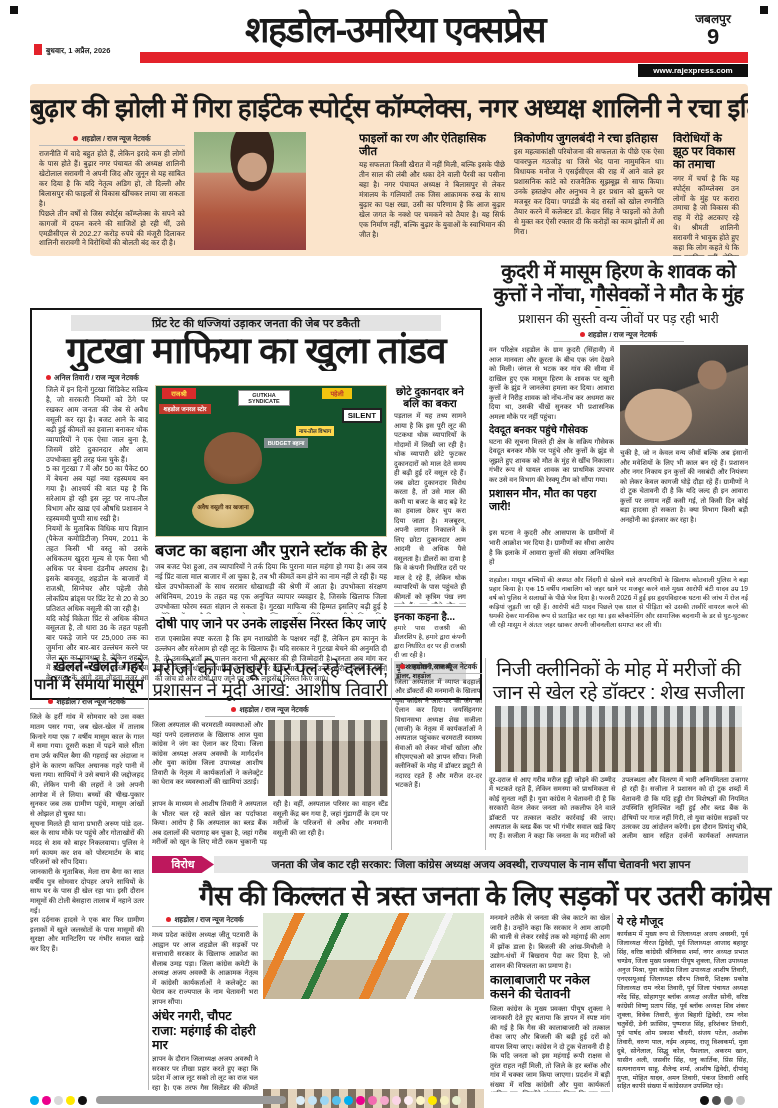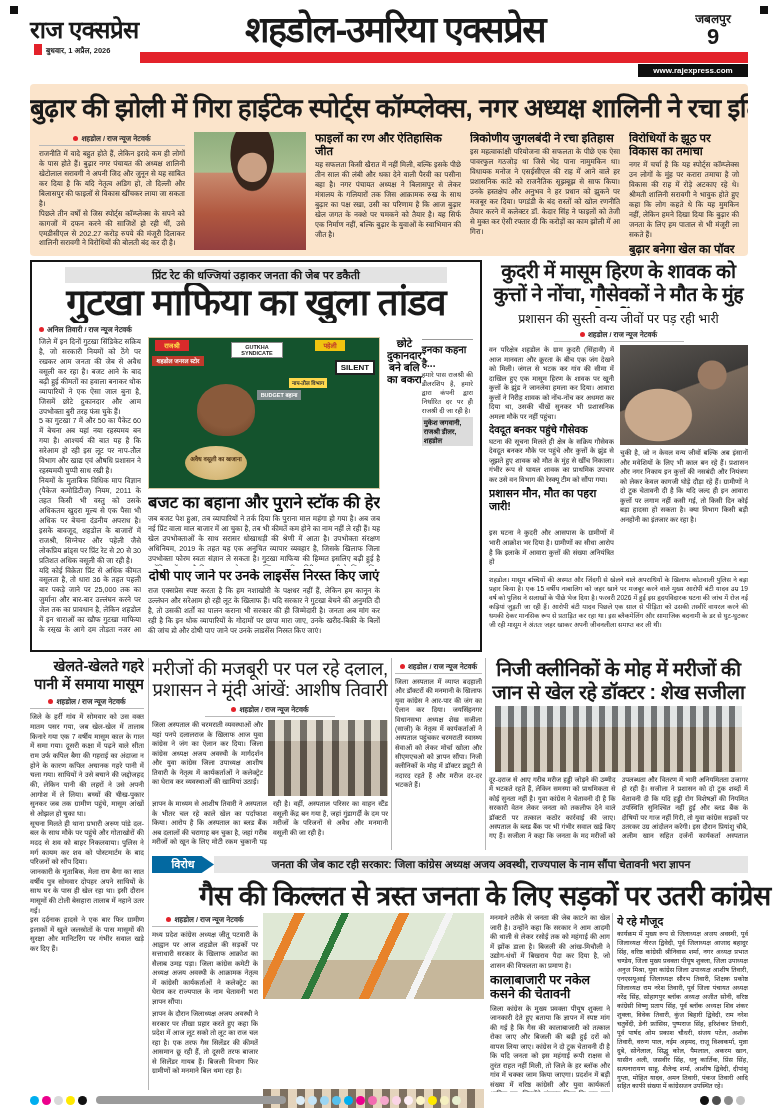--- a/index.html
+++ b/index.html
@@ -27,21 +27,21 @@
   .red-bar { background:#e3222a; }
   .url-bar { background:#0f0f0f; color:#fff; font-size:8px; font-weight:700; text-align:center; line-height:13px; }
 
   
   .lead { background:#fbe4cb; border-radius:4px; }
   .lead-headline { font-size:26px; font-weight:800; text-align:center; white-space:nowrap; letter-spacing:-0.5px; padding-top:5px; }
   .lead-cols { display:flex; gap:9px; padding:7px 9px 0; height:132px; }
   .lead-cols .sub { font-size:11.5px; margin-bottom:2px; }
 
   
-  .gbox { border:2px solid #161616; padding:5px 7px; }
+  .gbox { border:2px solid #161616; padding:5px 14px;margin-top:48px; }
   .kicker { width:88%; margin:0 auto; background:#e3e3e3; height:16px; line-height:16px;
             font-size:11px; font-weight:800; text-align:center; white-space:nowrap; overflow:hidden; }
   .g-headline { font-size:37px; font-weight:900; text-align:center; letter-spacing:-1px; white-space:nowrap; line-height:1.08; }
   .g-body { display:flex; gap:7px; height:296px; }
   .cartoon { position:relative; height:152px; background:#14532d; border:1px solid #d9c9a4; }
   .chip { position:absolute; font-weight:700; text-align:center; overflow:hidden; }
   .sub-mid1 { font-size:16.5px; text-align:center; margin:4px 0 2px; white-space:nowrap; }
   .sub-mid2 { font-size:13px; text-align:center; margin:3px 0 2px; white-space:nowrap; }
   .q-title { font-size:10px; font-weight:800; }
   .q-attr { font-size:6.8px; font-weight:700; background:#dcdcdc; padding:1px 2px; margin-top:2px; }
@@ -53,25 +53,25 @@
   .d-sub2 { font-size:11px; margin:3px 0 16px; }
   .arrest { border-top:1px solid #777; margin-top:4px; padding-top:3px; }
   .arrest-h { font-size:13px; font-weight:800; margin-bottom:2px; }
   .arrest .body { font-size:6.6px; }
 
   
   .mb-h1 { font-size:14.5px; font-weight:800; text-align:right; line-height:1.22; }
   .mb-h2 { font-size:18.5px; font-weight:400; text-align:center; line-height:1.15; letter-spacing:-0.3px; }
   .mb-h3 { font-size:12px; font-weight:800; text-align:center; background:#e9e9e7; padding:3px 2px;
            clip-path:polygon(10% 0,100% 0,100% 100%,0 100%); line-height:1.2; }
-  .mb-h4 { font-size:19.5px; font-weight:700; text-align:center; line-height:1.18; letter-spacing:-0.3px; }
+  .mb-h4 { font-size:19.5px; font-weight:400; text-align:center; line-height:1.18; letter-spacing:-0.3px; }
   .twocol { column-count:2; column-gap:6px; }
 
   
-  .vlabel { width:62px; background:#0369a1; color:#fff; font-weight:800; font-size:11px; text-align:center;
+  .vlabel { width:62px; background:#be185d; color:#fff; font-weight:800; font-size:11px; text-align:center;
             line-height:17px; clip-path:polygon(0 0,80% 0,100% 50%,80% 100%,0 100%); }
   .ktext { flex:1; background:#e5e5e5; font-size:10.5px; font-weight:800; text-align:center; line-height:17px;
            white-space:nowrap; overflow:hidden; }
   .gas-headline { font-size:27px; font-weight:900; text-align:center; letter-spacing:-0.5px; white-space:nowrap;margin-left:36px; }
   .bb-sub { font-size:12.5px; margin:3px 0 2px; }
   .present-h { font-size:11px; font-weight:800; margin-bottom:2px; }
   .marks { display:flex; align-items:center; }
   .pill { height:8px; border-radius:4px; background:#9b9b9b; }
 
   
@@ -98,41 +98,40 @@
   .corner { background:#111; }
 </style>
 </head>
 <body>
 
 <div class="page">
 
   <div class="abs corner" style="left:10px;top:6px;width:8px;height:8px;"></div>
   <div class="abs corner" style="left:760px;top:6px;width:8px;height:8px;"></div>
 
-  <div class="abs brand" style="left:30px;top:12px;">राज एक्सप्रेस</div>
   <div class="abs dateline" style="left:34px;top:44px;">
     <span class="date-sq"></span>
     <span>बुधवार, 1 अप्रैल, 2026</span>
   </div>
   <div class="abs edition clip" style="left:145px;top:4px;width:500px;">शहडोल-उमरिया एक्सप्रेस</div>
   <div class="abs city" style="left:678px;top:10px;width:70px;">जबलपुर</div>
   <div class="abs pagenum" style="left:678px;top:24px;width:70px;">9</div>
   <div class="abs red-bar" style="left:140px;top:52px;width:608px;height:11px;"></div>
   <div class="abs url-bar" style="left:638px;top:64px;width:110px;height:13px;">www.rajexpress.com</div>
 
   <div class="abs lead clip" style="left:30px;top:84px;width:718px;height:172px;">
     <div class="lead-headline clip">बुढ़ार की झोली में गिरा हाईटेक स्पोर्ट्स कॉम्प्लेक्स, नगर अध्यक्ष शालिनी ने रचा इतिहास</div>
     <div class="lead-cols">
       <div class="clip" style="width:146px;">
         <div class="byline"><span class="bdot"></span><span>शहडोल / राज न्यूज नेटवर्क</span></div>
         <div class="body">राजनीति में वादे बहुत होते हैं, लेकिन इरादे कम ही लोगों के पास होते हैं। बुढ़ार नगर पंचायत की अध्यक्ष शालिनी खेटोलाल सरावगी ने अपनी जिद और जुनून से यह साबित कर दिया है कि यदि नेतृत्व अडिग हो, तो दिल्ली और बिलासपुर की फाइलों से विकास खींचकर लाया जा सकता है।
 पिछले तीन वर्षों से जिस स्पोर्ट्स कॉम्प्लेक्स के सपने को कागजों में दफन करने की साजिशें हो रही थीं, उसे एमडीसीएल से 202.27 करोड़ रुपये की मंजूरी दिलाकर शालिनी सरावगी ने विरोधियों की बोलती बंद कर दी है।</div>
       </div>
       <div class="photo ph-woman" style="width:112px;height:118px;flex:0 0 auto;"></div>
-      <div class="clip" style="width:146px;">
+      <div class="clip" style="width:146px;margin-left:44px;">
         <div class="subhead sub">फाइलों का रण और ऐतिहासिक जीत</div>
         <div class="body">यह सफलता किसी खैरात में नहीं मिली, बल्कि इसके पीछे तीन साल की लंबी और थका देने वाली पैरवी का पसीना बहा है। नगर पंचायत अध्यक्ष ने बिलासपुर से लेकर मंत्रालय के गलियारों तक जिस आक्रामक रुख के साथ बुढ़ार का पक्ष रखा, उसी का परिणाम है कि आज बुढ़ार खेल जगत के नक्शे पर चमकने को तैयार है। यह सिर्फ एक निर्माण नहीं, बल्कि बुढ़ार के युवाओं के स्वाभिमान की जीत है।</div>
       </div>
       <div class="clip" style="width:150px;">
         <div class="subhead sub">त्रिकोणीय जुगलबंदी ने रचा इतिहास</div>
         <div class="body">इस महत्वाकांक्षी परियोजना की सफलता के पीछे एक ऐसा पावरफुल गठजोड़ था जिसे भेद पाना नामुमकिन था। विधायक मनोज ने एसईसीएल की राह में आने वाले हर प्रशासनिक कांटे को राजनैतिक सूझबूझ से साफ किया। उनके हस्तक्षेप और अनुभव ने हर प्रधान को झुकने पर मजबूर कर दिया। पगडंडी के बंद रास्तों को खोल रणनीति तैयार करने में कलेक्टर डॉ. केदार सिंह ने फाइलों को तेजी से मुक्त कर ऐसी रफ्तार दी कि करोड़ों का काम झोली में आ गिरा।</div>
       </div>
       <div class="clip" style="flex:1;">
         <div class="subhead sub">विरोधियों के झूठ पर विकास का तमाचा</div>
         <div class="body" style="margin-bottom:3px;">नगर में चर्चा है कि यह स्पोर्ट्स कॉम्प्लेक्स उन लोगों के मुंह पर करारा तमाचा है जो विकास की राह में रोड़े अटकाए रहे थे। श्रीमती शालिनी सरावगी ने भावुक होते हुए कहा कि लोग कहते थे कि यह मुमकिन नहीं, लेकिन हमने दिखा दिया कि बुढ़ार की जनता के लिए हम पाताल से भी मंजूरी ला सकते हैं।</div>
@@ -163,21 +162,21 @@
           <div class="chip" style="right:52px;top:40px;width:38px;background:#ffd84d;color:#333;font-size:5.5px;padding:1px;">नाप-तौल विभाग</div>
           <div class="chip" style="right:4px;top:22px;width:40px;background:#fff;border:2px solid #222;color:#111;font-size:8px;font-weight:800;padding:1px;">SILENT</div>
           <div class="abs" style="left:48px;top:46px;width:58px;height:52px;background:radial-gradient(circle at 50% 30%,#8a5a3b 60%,#6e4227 100%);border-radius:50% 50% 45% 45%;"></div>
           <div class="chip" style="left:36px;bottom:8px;width:62px;height:34px;background:radial-gradient(circle at 50% 35%,#e8cf9a,#c9a861);border-radius:50%;color:#4a2f12;font-size:6px;font-weight:800;line-height:1.1;padding-top:10px;">अवैध वसूली का खजाना</div>
         </div>
         <div class="subhead sub-mid1 clip">बजट का बहाना और पुराने स्टॉक की हेराफेरी</div>
         <div class="body clip" style="height:52px;">जब बजट पेश हुआ, तब व्यापारियों ने तर्क दिया कि पुराना माल महंगा हो गया है। अब जब नई प्रिंट वाला माल बाजार में आ चुका है, तब भी कीमतें कम होने का नाम नहीं ले रही हैं। यह खेल उपभोक्ताओं के साथ सरासर धोखाधड़ी की श्रेणी में आता है। उपभोक्ता संरक्षण अधिनियम, 2019 के तहत यह एक अनुचित व्यापार व्यवहार है, जिसके खिलाफ जिला उपभोक्ता फोरम स्वतः संज्ञान ले सकता है। गुटखा माफिया की हिम्मत इसलिए बढ़ी हुई है क्योंकि उन्हें पता है कि गुटखा खाने वाला व्यक्ति 2-5 की अतिरिक्त वसूली के लिए पुलिस स्टेशन या कचहरी नहीं जाएगा। नशे की मजबूरी का फायदा उठाकर जनता की गाढ़ी कमाई पर डाका डाला जा रहा है।</div>
         <div class="subhead sub-mid2 clip">दोषी पाए जाने पर उनके लाइसेंस निरस्त किए जाएं</div>
         <div class="body clip" style="height:48px;">राज एक्सप्रेस स्पष्ट करता है कि हम नशाखोरी के पक्षधर नहीं हैं, लेकिन हम कानून के उल्लंघन और सरेआम हो रही लूट के खिलाफ हैं। यदि सरकार ने गुटखा बेचने की अनुमति दी है, तो उसकी शर्तों का पालन कराना भी सरकार की ही जिम्मेदारी है। जनता अब मांग कर रही है कि इन थोक व्यापारियों के गोदामों पर छापा मारा जाए, उनके खरीद-बिक्री के बिलों की जांच हो और दोषी पाए जाने पर उनके लाइसेंस निरस्त किए जाएं।</div>
       </div>
-      <div class="clip" style="flex:1;display:flex;">
+      <div class="clip" style="flex:1;display:flex;flex-direction:column;">
         <div class="subhead" style="font-size:10.5px;text-align:center;margin-bottom:2px;">छोटे दुकानदार बने बलि का बकरा</div>
         <div class="body clip" style="flex:1;font-size:6.9px;">पड़ताल में यह तथ्य सामने आया है कि इस पूरी लूट की पटकथा थोक व्यापारियों के गोदामों में लिखी जा रही है। थोक व्यापारी छोटे फुटकर दुकानदारों को माल देते समय ही बढ़ी हुई दरें वसूल रहे हैं। जब छोटा दुकानदार विरोध करता है, तो उसे माल की कमी या बजट के बाद बढ़े रेट का हवाला देकर चुप करा दिया जाता है। मजबूरन, अपनी लागत निकालने के लिए छोटा दुकानदार आम आदमी से अधिक पैसे वसूलता है। डीलरों का दावा है कि वे कंपनी निर्धारित दरों पर माल दे रहे हैं, लेकिन थोक व्यापारियों के पास पहुंचते ही कीमतों को कृत्रिम पंख लग जाते हैं। यह सीधे तौर पर कालाबाजारी और मुनाफाखोरी का मामला है।</div>
         <div style="border-top:1px solid #999;padding-top:2px;margin-top:2px;">
           <div class="q-title">इनका कहना है...</div>
           <div class="body" style="font-size:6.6px;">हमारे पास राजश्री की डीलरशिप है, हमारे द्वारा कंपनी द्वारा निर्धारित दर पर ही राजश्री दी जा रही है।</div>
           <div class="q-attr">मुकेश जगवानी, राजश्री डीलर, शहडोल</div>
         </div>
       </div>
     </div>
   </div>
@@ -256,20 +255,21 @@
     <div class="vlabel">विरोध</div>
     <div class="ktext">जनता की जेब काट रही सरकार: जिला कांग्रेस अध्यक्ष अजय अवस्थी, राज्यपाल के नाम सौंपा चेतावनी भरा ज्ञापन</div>
   </div>
   <div class="abs gas-headline clip" style="left:150px;top:876px;width:598px;">गैस की किल्लत से त्रस्त जनता के लिए सड़कों पर उतरी कांग्रेस</div>
 
   <div class="abs clip" style="left:152px;top:913px;width:106px;height:179px;">
     <div class="byline">
       <span class="bdot"></span><span>शहडोल / राज न्यूज नेटवर्क</span>
     </div>
     <div class="body" style="font-size:6.9px;margin-bottom:3px;">मध्य प्रदेश कांग्रेस अध्यक्ष जीतू पटवारी के आह्वान पर आज शहडोल की सड़कों पर सत्ताधारी सरकार के खिलाफ आक्रोश का सैलाब उमड़ पड़ा। जिला कांग्रेस कमेटी के अध्यक्ष अजय अवस्थी के आक्रामक नेतृत्व में कांग्रेसी कार्यकर्ताओं ने कलेक्ट्रेट का घेराव कर राज्यपाल के नाम चेतावनी भरा ज्ञापन सौंपा।</div>
+    <div class="subhead bb-sub clip">अंधेर नगरी, चौपट राजा: महंगाई की दोहरी मार</div>
     <div class="body" style="font-size:6.9px;">ज्ञापन के दौरान जिलाध्यक्ष अजय अवस्थी ने सरकार पर तीखा प्रहार करते हुए कहा कि प्रदेश में आज लूट सको तो लूट का राज चल रहा है। एक तरफ गैस सिलेंडर की कीमतें आसमान छू रही हैं, तो दूसरी तरफ बाजार से सिलेंडर गायब हैं। बिजली विभाग फिर ग्रामीणों को मनमाने बिल थमा रहा है।</div>
   </div>
 
   <div class="abs photo ph-flags" style="left:263px;top:913px;width:221px;height:86px;"></div>
   <div class="abs photo ph-crowd" style="left:263px;top:1003px;width:221px;height:88px;"></div>
 
   <div class="abs clip" style="left:490px;top:913px;width:120px;height:179px;">
     <div class="body" style="font-size:6.9px;margin-bottom:3px;">मनमाने तरीके से जनता की जेब काटने का खेल जारी है। उन्होंने कहा कि सरकार ने आम आदमी की थाली से लेकर रसोई तक को महंगाई की आग में झोंक डाला है। बिजली की आंख-मिचौली ने उद्योग-धंधों में बिखराव पैदा कर दिया है, जो शासन की विफलता का प्रमाण है।</div>
     <div class="subhead bb-sub clip">कालाबाजारी पर नकेल कसने की चेतावनी</div>
     <div class="body" style="font-size:6.9px;">जिला कांग्रेस के मुख्य प्रवक्ता पीयूष शुक्ला ने जानकारी देते हुए बताया कि ज्ञापन में स्पष्ट मांग की गई है कि गैस की कालाबाजारी को तत्काल रोका जाए और बिजली की बढ़ी हुई दरों को वापस लिया जाए। कांग्रेस ने दो टूक चेतावनी दी है कि यदि जनता को इस महंगाई रूपी राक्षस से तुरंत राहत नहीं मिली, तो जिले के हर ब्लॉक और गांव में चक्का जाम किया जाएगा। प्रदर्शन में बड़ी संख्या में वरिष्ठ कांग्रेसी और युवा कार्यकर्ता शामिल हुए, जिन्होंने संकल्प लिया कि जब तक भाजपा सरकार की तानाशाही और जनविरोधी नीतियां नहीं बदलतीं, तब तक सड़क से सदन तक संघर्ष जारी रहेगा।</div>

